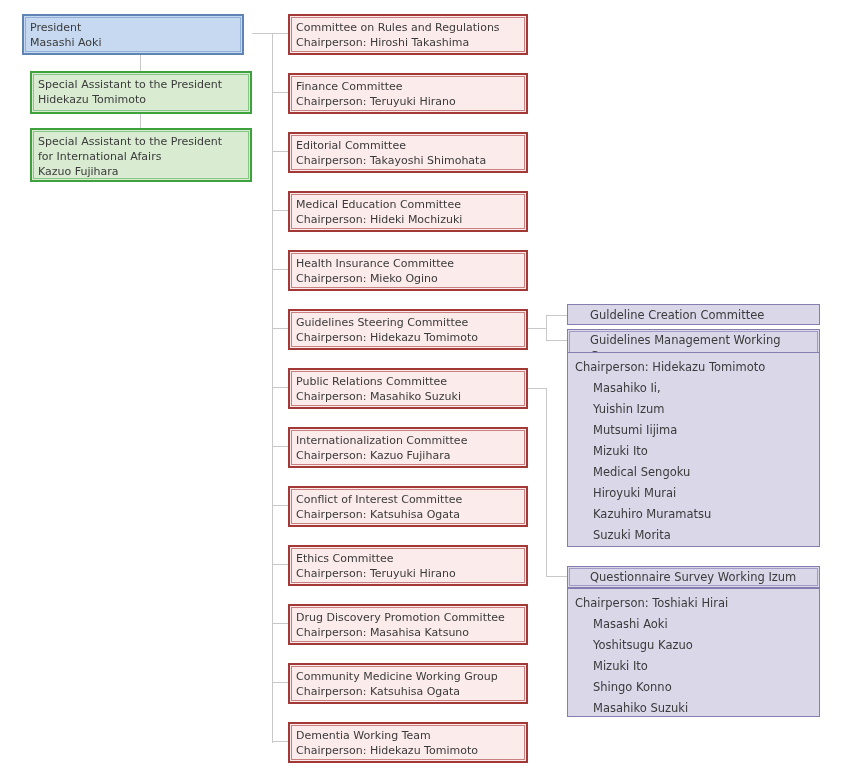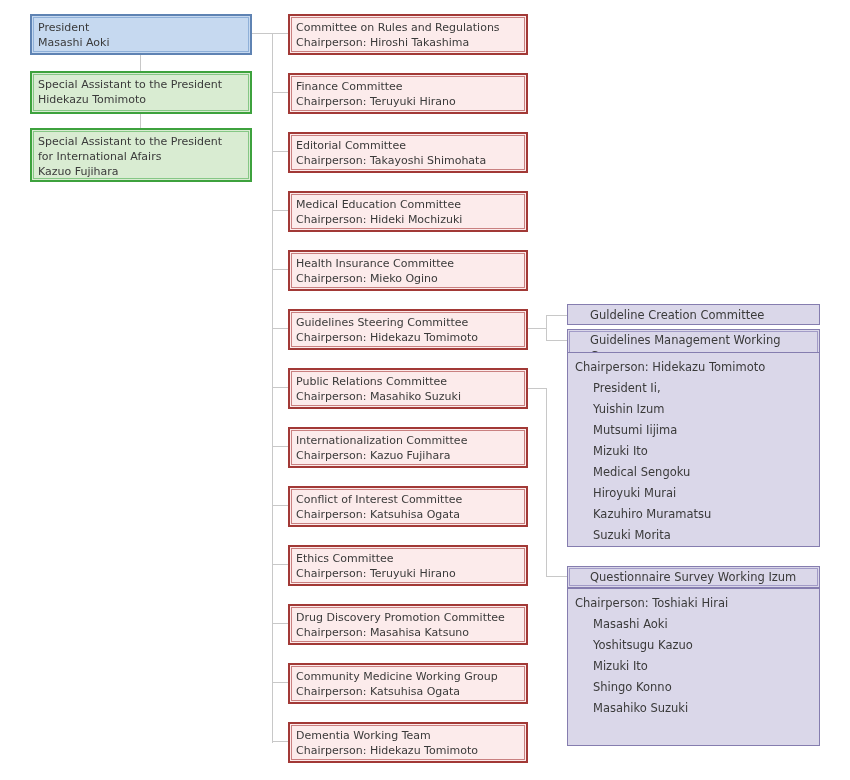--- a/index.html
+++ b/index.html
@@ -28,21 +28,21 @@
     border:2px solid var(--outer);background:var(--fill);
     padding:4px 6px;line-height:15px;
   }
   .box::after{
     content:"";position:absolute;inset:1px;border:1px solid var(--inner);
     pointer-events:none;
   }
   .blue{--outer:var(--blue-border);--inner:var(--blue-inner);--fill:var(--blue-fill);}
   .green{--outer:var(--green-border);--inner:var(--green-inner);--fill:var(--green-fill);}
   .pink{--outer:var(--pink-border);--inner:var(--pink-inner);--fill:var(--pink-fill);}
-  .president{left:30px;top:14px;width:222px;height:41px;}
+  .president{left:22px;top:14px;width:222px;height:41px;}
   .sa1{left:30px;top:71px;width:222px;height:43px;}
   .sa2{left:30px;top:128px;width:222px;height:54px;}
   
   .committee{
     left:288px;width:240px;height:41px;
     top:calc(14px + var(--i,0) * 59px);
   }
   .committee::before{ 
     content:"";position:absolute;top:17px;
     left:calc(-2px - var(--stub,16px));width:var(--stub,16px);height:1px;
@@ -56,21 +56,21 @@
   }
   .p-header{padding:2px 22px;line-height:16px;font-size:11.5px;}
   .p-header.dbl::after{
     content:"";position:absolute;inset:1px;border:1px solid var(--purple-inner);
     pointer-events:none;
   }
   .creation{top:304px;height:21px;}
   .mgmt-header{top:329px;height:40px;}
   .mgmt-body{top:352px;height:195px;padding:4px 7px;}
   .quest-header{top:566px;height:22px;}
-  .quest-body{top:588px;height:158px;padding:4px 7px;}
+  .quest-body{top:588px;height:129px;padding:4px 7px;}
   .p-body-line{line-height:21px;font-size:11.5px;}
   .member{padding-left:18px;line-height:21px;font-size:11.5px;}
   .committee .t,.committee .c{white-space:nowrap;font-size:11px;}
   .box div{white-space:nowrap;}
 </style>
 </head>
 <body>
 
 <div class="canvas" style="--line-color: #c8c8c8; --blue-fill: #c6d9f0; --blue-border: #5f83b3; --blue-inner: #8fb0d8; --green-fill: #d9ecd2; --green-border: #3da23d; --green-inner: #85c785; --pink-fill: #fcebeb; --pink-border: #a23936; --pink-inner: #c98080; --purple-fill: #dad7e9; --purple-border: #857daf; --purple-inner: #a29bc7; color: rgb(58, 58, 58);">
 
@@ -174,21 +174,21 @@
   </div>
 
   <div class="purple p-header dbl mgmt-header">
     <span>Guidelines Management Working Group</span>
   </div>
 
   <div class="purple mgmt-body">
     <div class="p-body-line">Chairperson: Hidekazu Tomimoto</div>
     <div>
 
-        <div class="member" style="--i: 0;">President Ii,</div>
+        <div class="member" style="--i: 0;">Masahiko Ii,</div>
 
         <div class="member" style="--i: 2;">Yuishin Izum</div>
 
         <div class="member" style="--i: 1;">Mutsumi Iijima</div>
 
         <div class="member" style="--i: 3;">Mizuki Ito</div>
 
         <div class="member" style="--i: 4;">Medical Sengoku</div>
 
         <div class="member" style="--i: 5;">Hiroyuki Murai</div>

